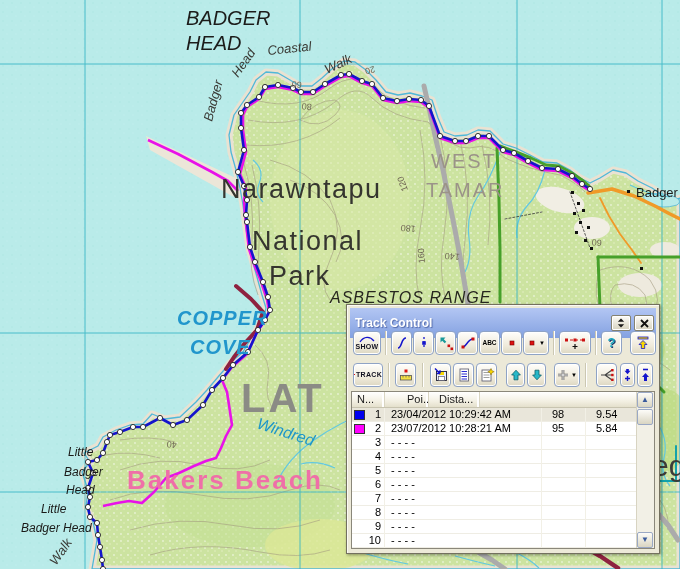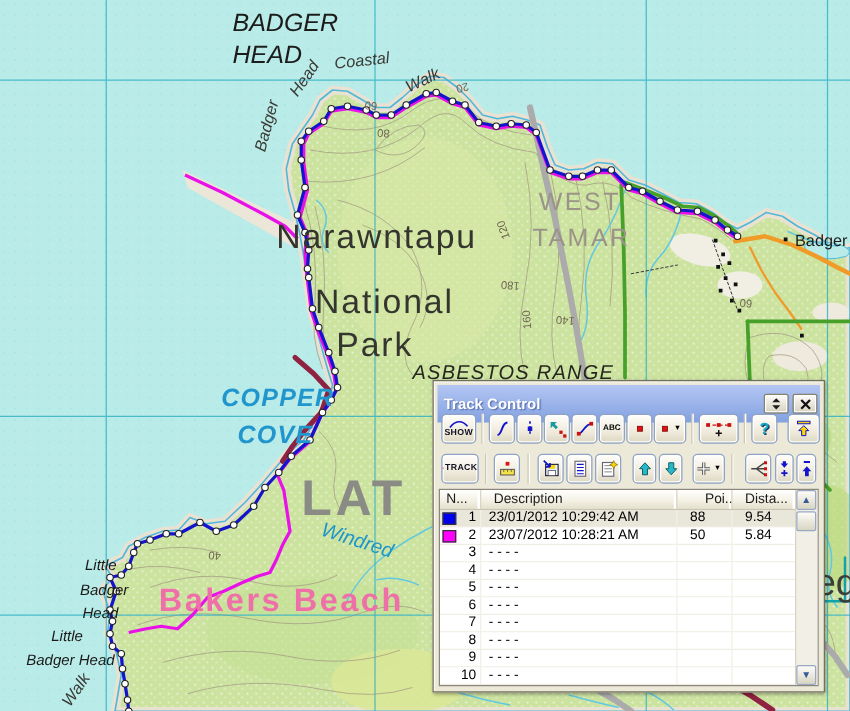--- a/index.html
+++ b/index.html
@@ -494,41 +494,40 @@
       <svg width="11" height="14" viewBox="0 0 11 14">
             <path d="M3,1.5 H8" stroke="#1414cc" stroke-width="1.6"></path>
             <path d="M5.5,5 L9,9 H7 V13 H4 V9 H2 Z" fill="#1414cc"></path>
           </svg>
     </span>
   </div>
 
   <div class="grid">
     <div class="ghead">
       <span class="hc c-n">N...</span>
-      <span class="hc c-desc">Description</span>
       <span class="hc c-poi">Poi...</span>
       <span class="hc c-dist">Dista...</span>
     </div>
     <div class="rows">
           <div class="trow selected">
             <span class="cell c-swatch">
               <span class="swatch" style="background: rgb(0, 0, 238);"></span>
             </span>
             <span class="cell c-num">1</span>
-            <span class="cell c-desc">23/01/2012 10:29:42 AM</span>
-            <span class="cell c-poi">88</span>
+            <span class="cell c-desc">23/04/2012 10:29:42 AM</span>
+            <span class="cell c-poi">98</span>
             <span class="cell c-dist">9.54</span>
           </div>
           <div class="trow">
             <span class="cell c-swatch">
               <span class="swatch" style="background: rgb(255, 0, 255);"></span>
             </span>
             <span class="cell c-num">2</span>
             <span class="cell c-desc">23/07/2012 10:28:21 AM</span>
-            <span class="cell c-poi">50</span>
+            <span class="cell c-poi">95</span>
             <span class="cell c-dist">5.84</span>
           </div>
           <div class="trow">
             <span class="cell c-swatch"></span>
             <span class="cell c-num">3</span>
             <span class="cell c-desc">- - - -</span>
             <span class="cell c-poi"></span>
             <span class="cell c-dist"></span>
           </div>
           <div class="trow">

